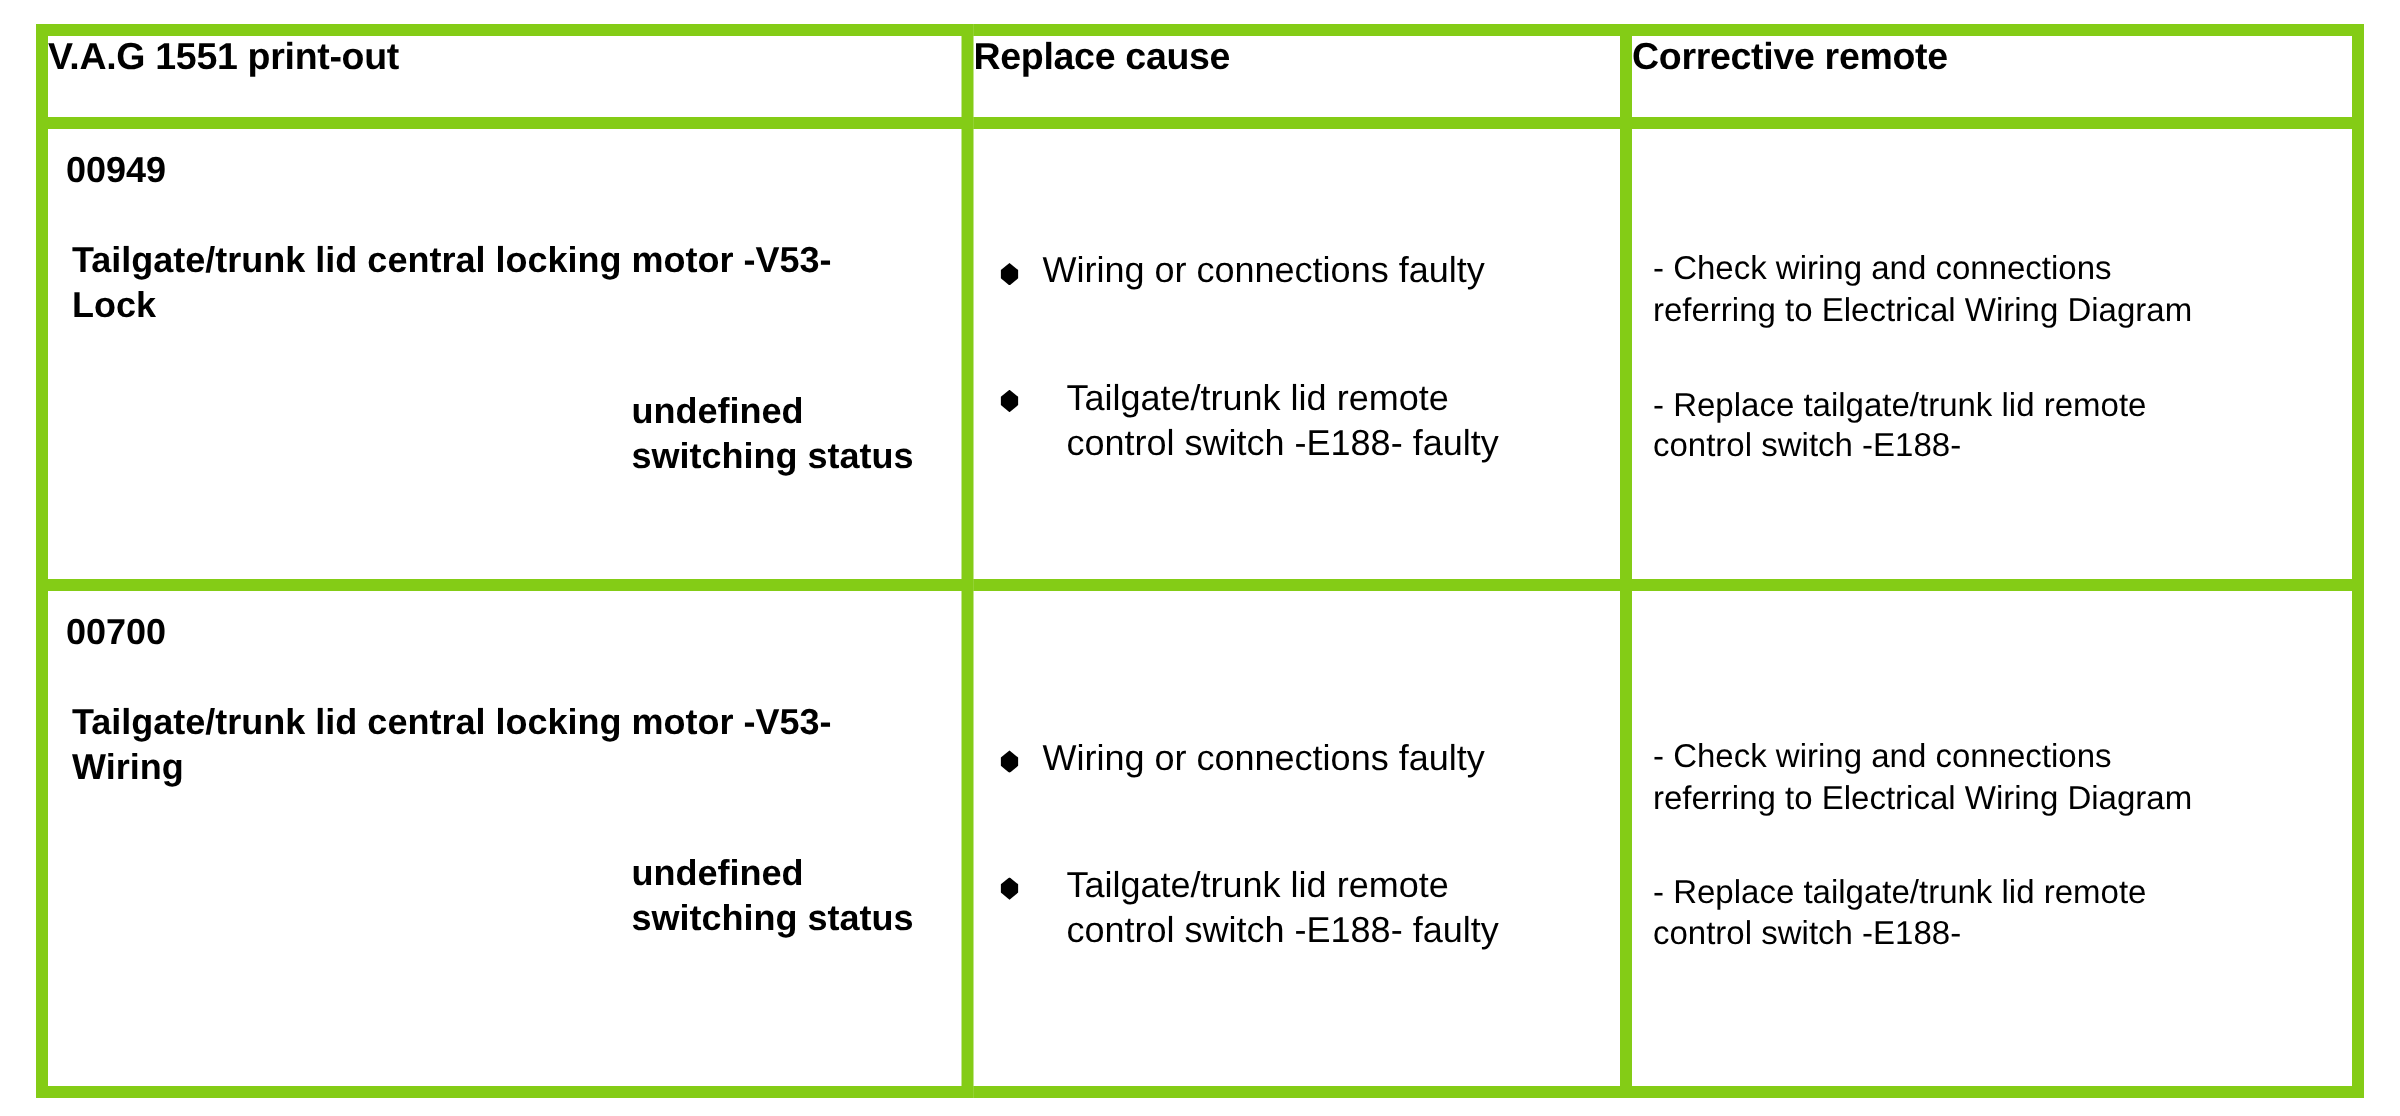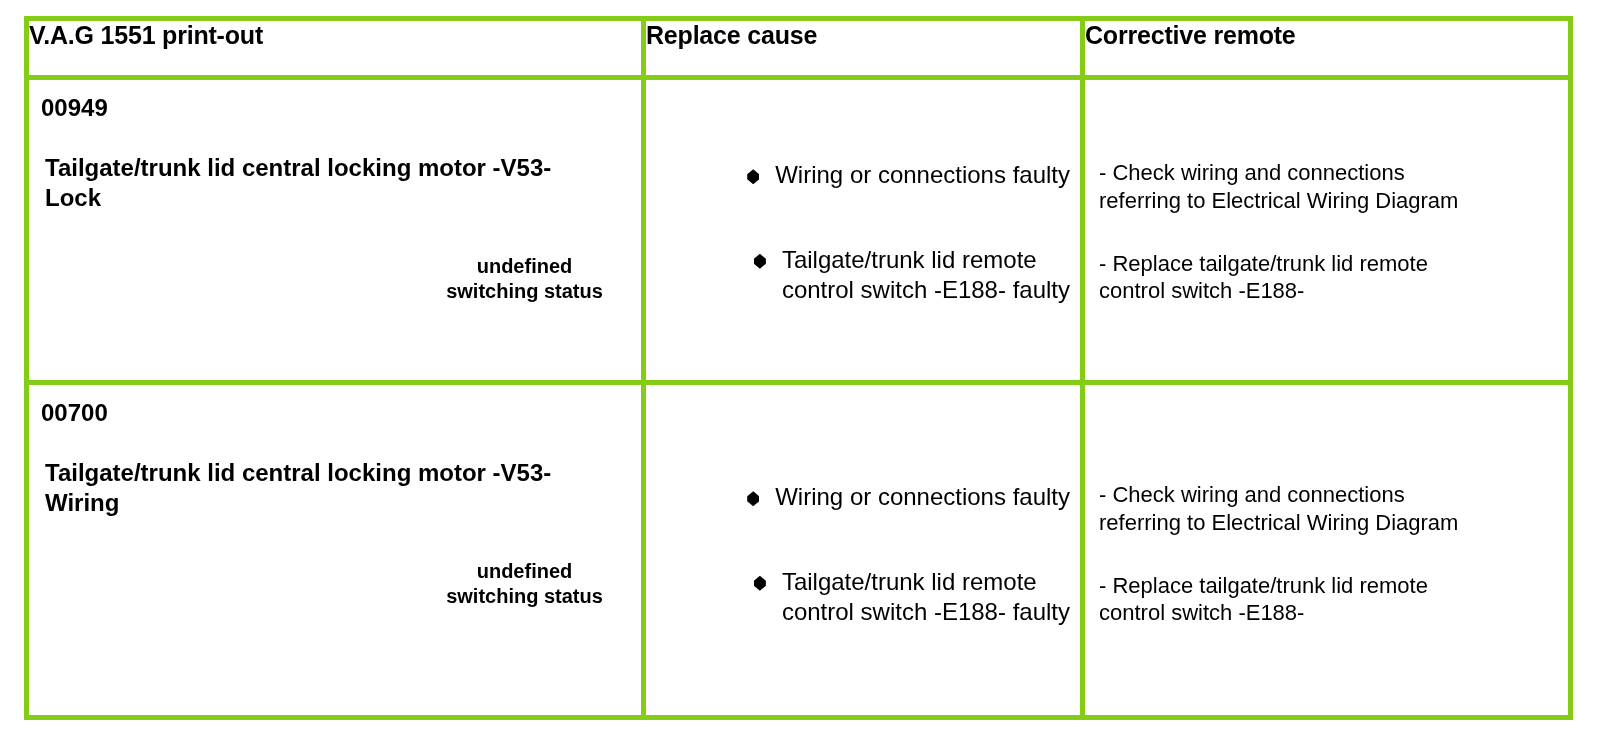--- a/index.html
+++ b/index.html
@@ -32,21 +32,21 @@
     table-layout: fixed;
     background: #ffffff;
   }
 
   .fault-table col.c-printout { width: 617px; }
   .fault-table col.c-cause    { width: 439px; }
   .fault-table col.c-action   { width: 488px; }
 
   .fault-table th,
   .fault-table td {
-    border: 5px solid #84cc16;
+    border: 8px solid #84cc16;
     vertical-align: top;
     padding: 0;
     background: #ffffff;
   }
 
   
   .hdr-cell {
     height: 54px;
     font-size: 25px;
     font-weight: bold;
@@ -81,46 +81,44 @@
   }
   .device-name {
     font-size: 24px;
     line-height: 1.27;
     margin: 4px;
     max-width: 560px;
   }
   .status-block {
     margin-top: 40px;
     margin-left: 377px;
-    font-size: 20px;
-    line-height: 1.27;
-    text-align: center;
+    font-size: 24px;
+    line-height: 1.27;
   }
   .status-block .status-line { display: block; white-space: nowrap; }
 
   
   .cause-inner {
     height: 100%;
     padding: 0 10px 0 14px;
     box-sizing: border-box;
     display: flex;
     flex-direction: column;
     justify-content: center;
-    align-items: flex-end;
   }
   .row-1 .cause-inner { padding-top: 6px; }
   .row-2 .cause-inner { padding-top: 10px; }
 
   .bullet-item {
     display: flex;
     align-items: flex-start;
     font-size: 24px;
     line-height: 1.27;
   }
-  .bullet-item + .bullet-item { margin-top: 54px; }
+  .bullet-item + .bullet-item { margin-top: 54px; gap: 16px; }
 
   .diamond-bullet {
     flex: 0 0 auto;
     width: 12px;
     height: 15px;
     margin: 9px 16px 0 4px;
     background: #000000;
     clip-path: polygon(50% 0%, 100% 33%, 100% 67%, 50% 100%, 0% 67%, 0% 33%);
   }
   .bullet-text { flex: 1 1 auto; }

